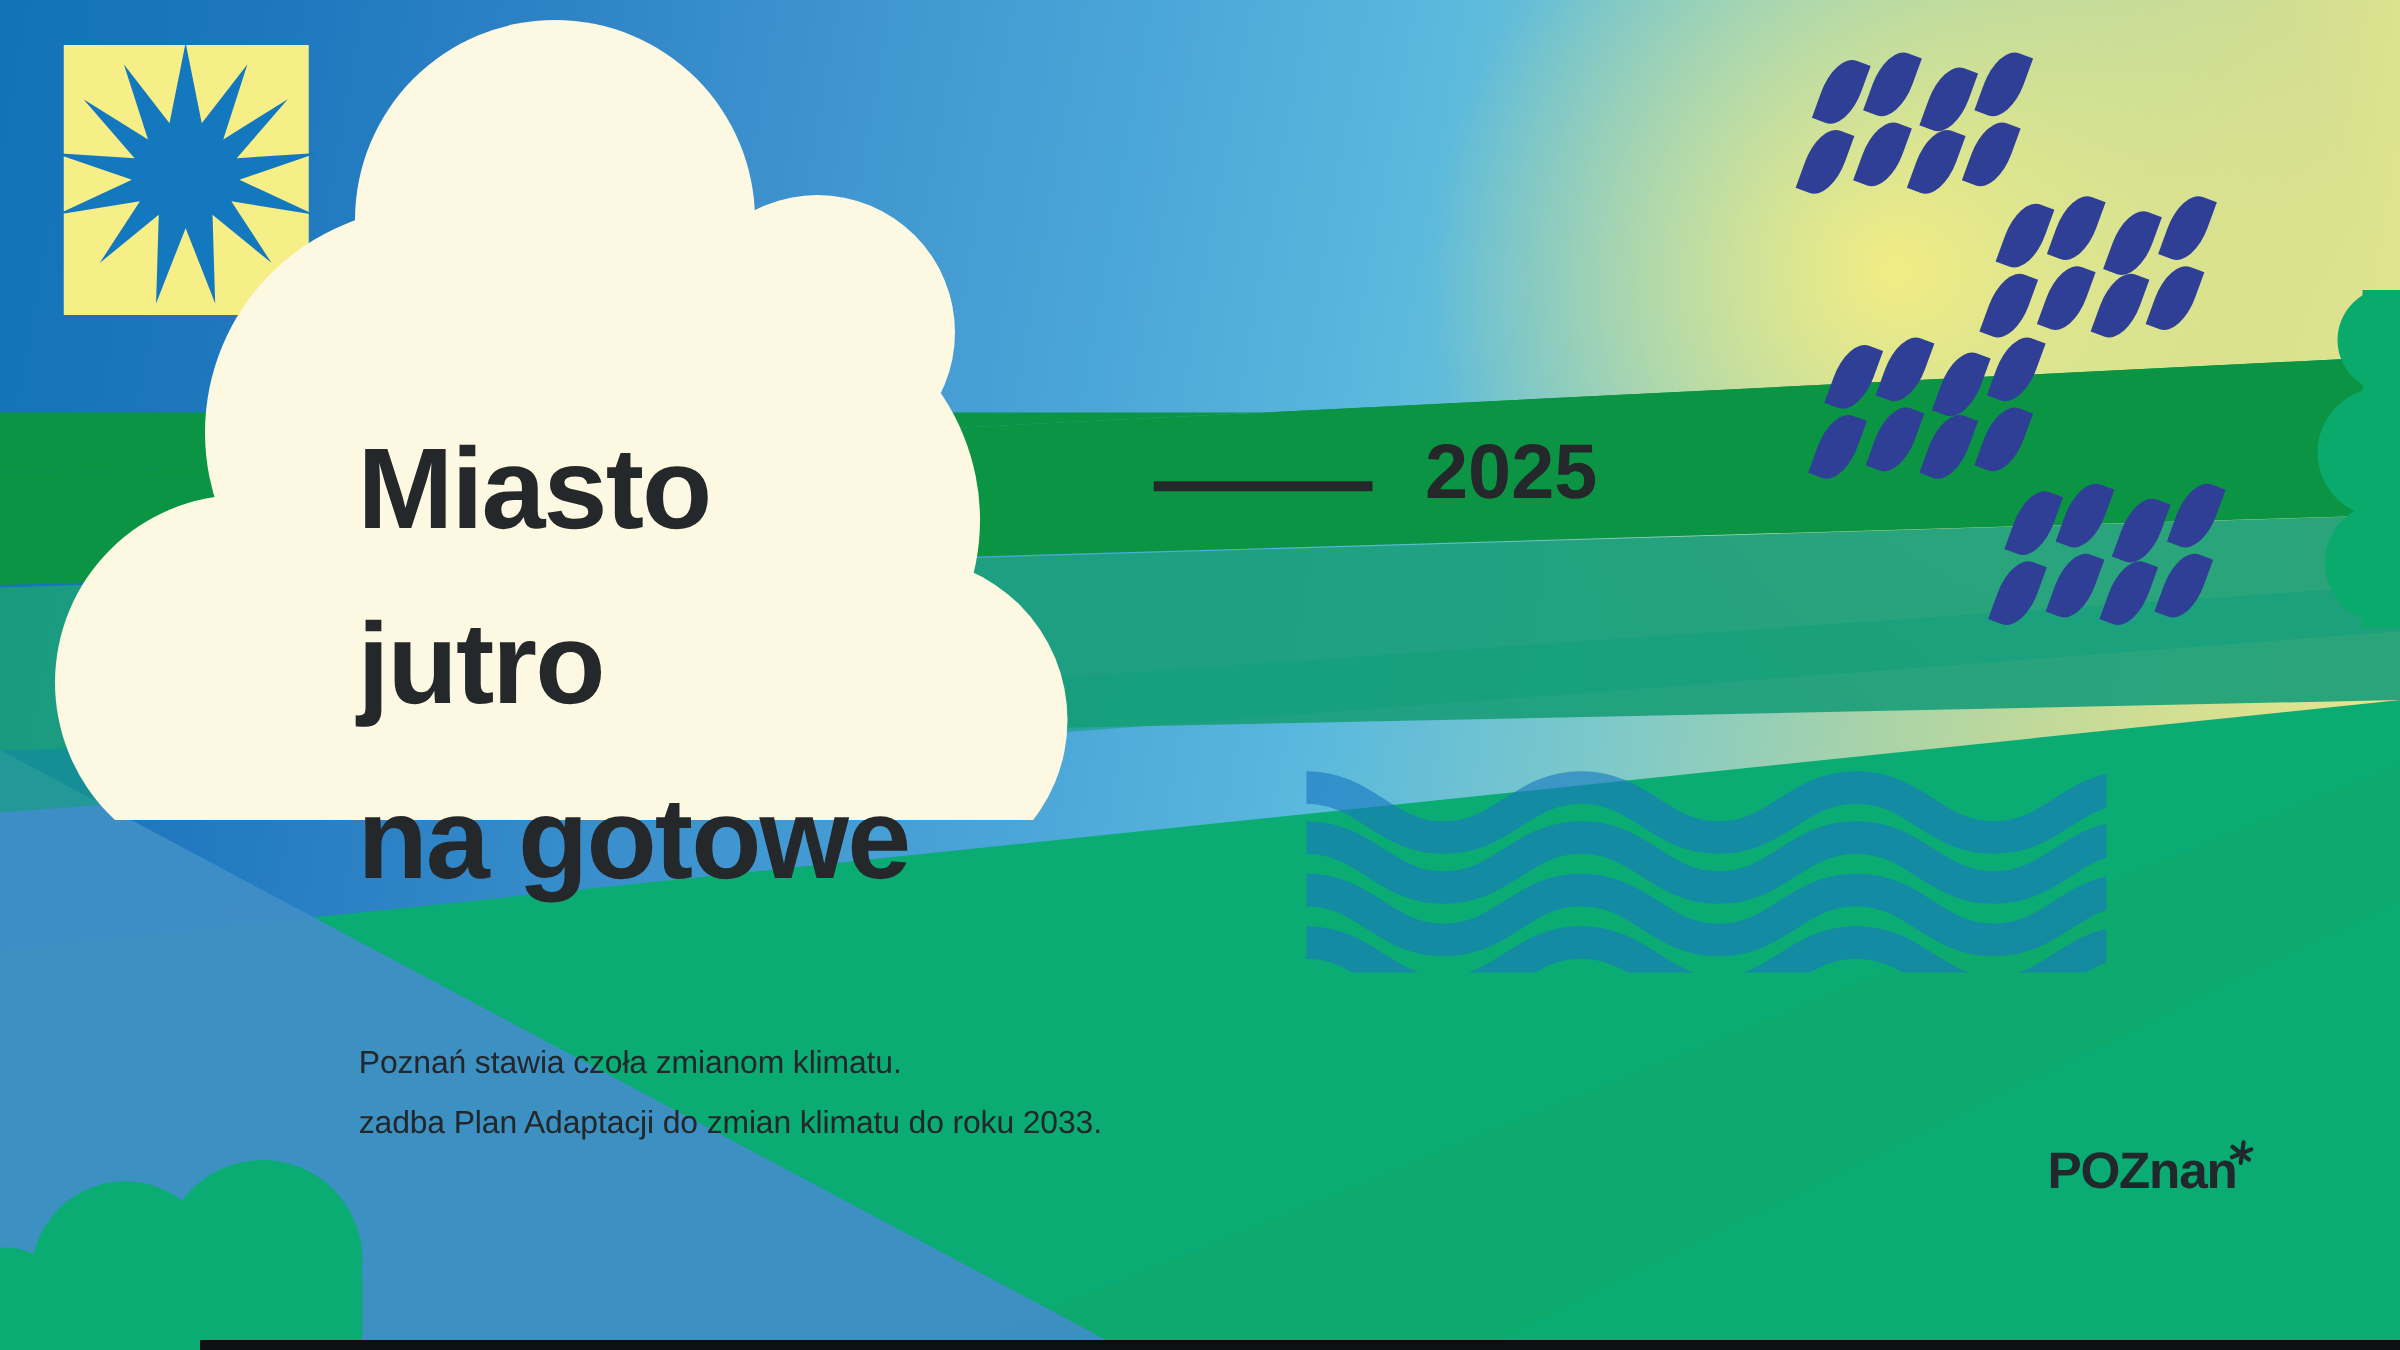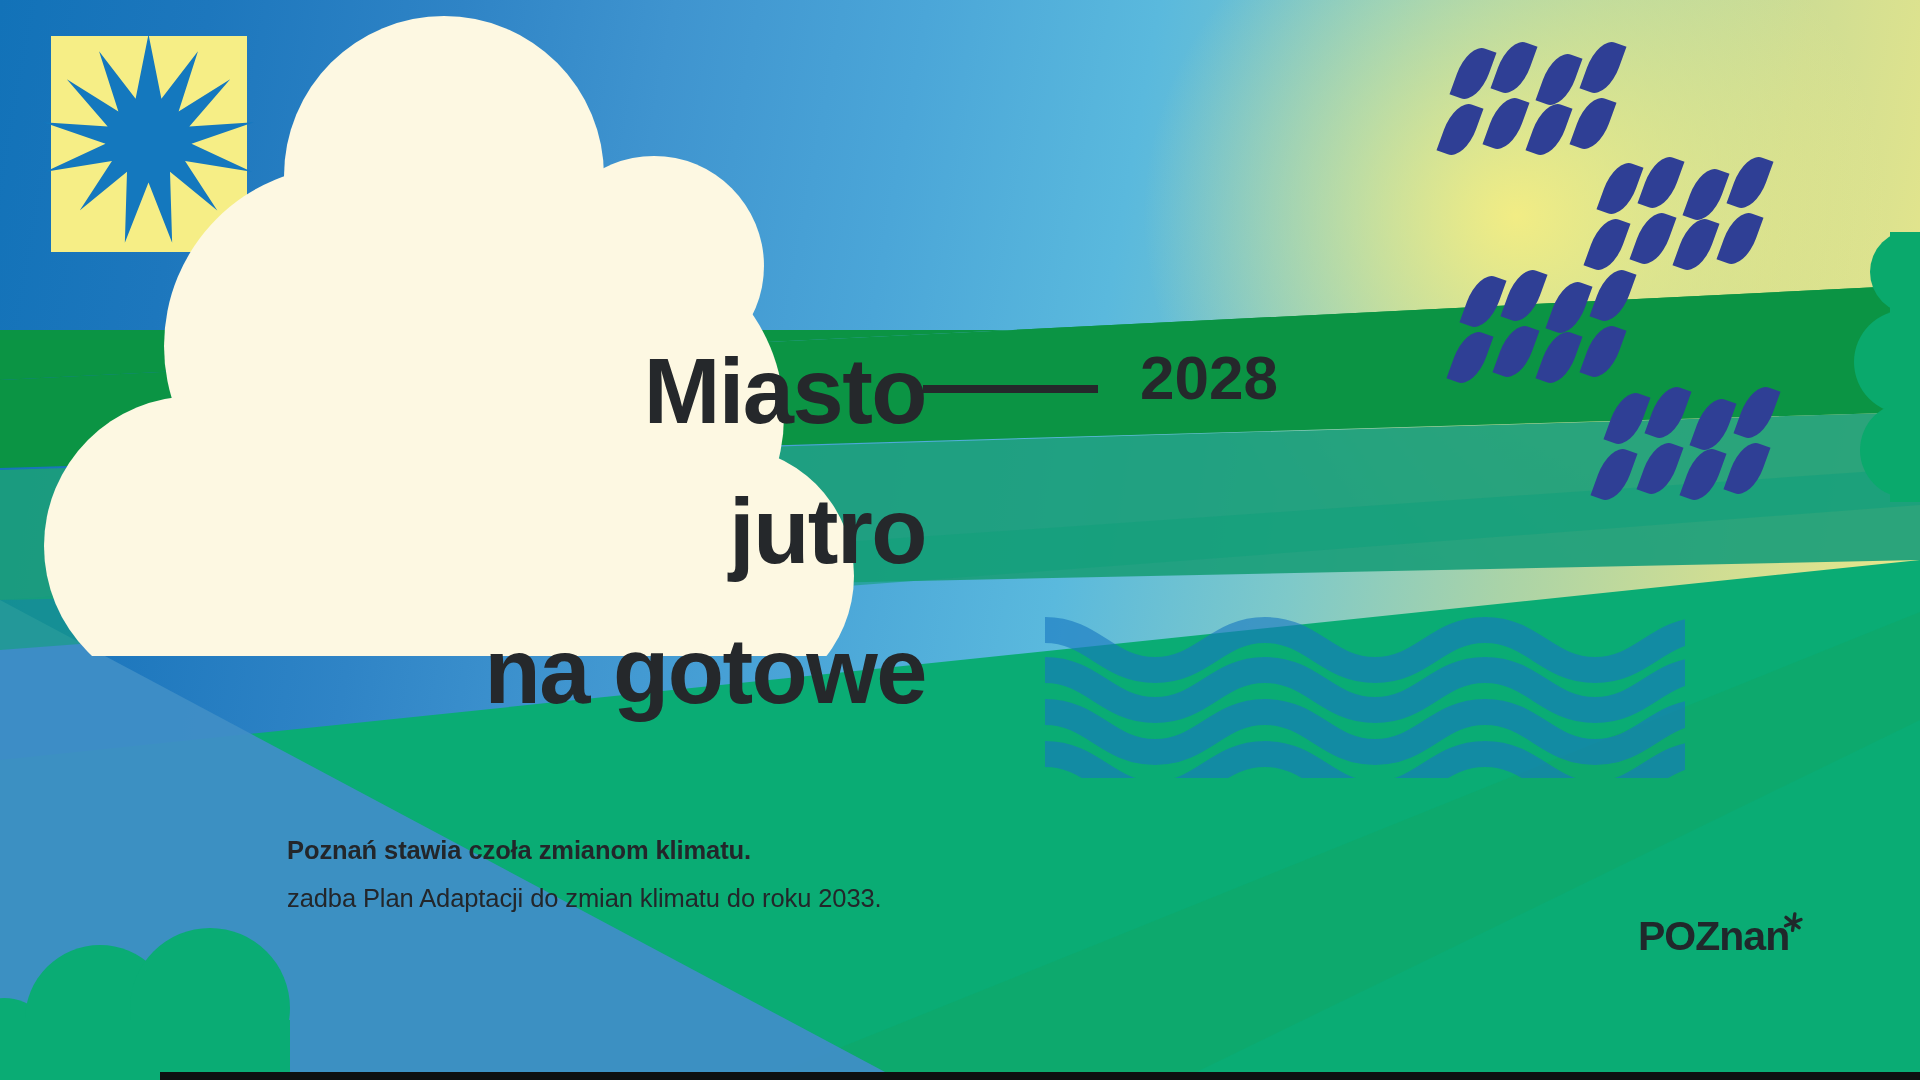--- a/index.html
+++ b/index.html
@@ -68,21 +68,21 @@
     position:absolute;
     left:286px;top:322px;
     width:640px;
     color:#25282b;
     font-size:92px;
     font-weight:700;
     line-height:1.52;
     letter-spacing:-1.5px;
     white-space:nowrap;
   }
-  .headline .ln{display:block;text-align:right;}
+  .headline .ln{display:block;}
 
   
   .year-rule{
     position:absolute;
     left:923px;top:385px;
     width:175px;height:8px;
     background:#25282b;
   }
   .year{
     position:absolute;
@@ -96,21 +96,21 @@
   
   .subtitle{
     position:absolute;
     left:287px;top:826px;
     color:#23262a;
     font-size:25.5px;
     line-height:48px;
     letter-spacing:-0.1px;
     white-space:nowrap;
   }
-  .subtitle .l1{font-weight:700;display:block;}
+  .subtitle .l1{font-weight:400;display:block;}
   .subtitle .l2,.subtitle .l3{font-weight:400;display:block;}
 
   
   .rain-grp{position:absolute;}
   .drop{
     position:absolute;
     width:30px;height:55px;
     background:#2f3f95;
     border-radius:60% 0 60% 0 / 60% 0 60% 0;
     transform:rotate(20deg);
@@ -191,21 +191,21 @@
     </svg>
   </div>
 
   <div class="headline">
     <span class="ln">Miasto</span>
     <span class="ln">jutro</span>
     <span class="ln">na gotowe</span>
   </div>
 
   <div class="year-rule"></div>
-  <div class="year">2028</div>
+  <div class="year">2025</div>
 
   <div class="subtitle">
     <span class="l1">Poznań stawia czoła zmianom klimatu.</span>
     <span class="l3">zadba Plan Adaptacji do zmian klimatu do roku 2033.</span>
   </div>
 
   <div class="rain-grp" style="left:1458px;top:40px;width:200px;height:130px;">
     <span class="drop" style="left:0px;top:6px;"></span>
     <span class="drop" style="left:41px;top:0px;"></span>
     <span class="drop" style="left:86px;top:12px;"></span>

